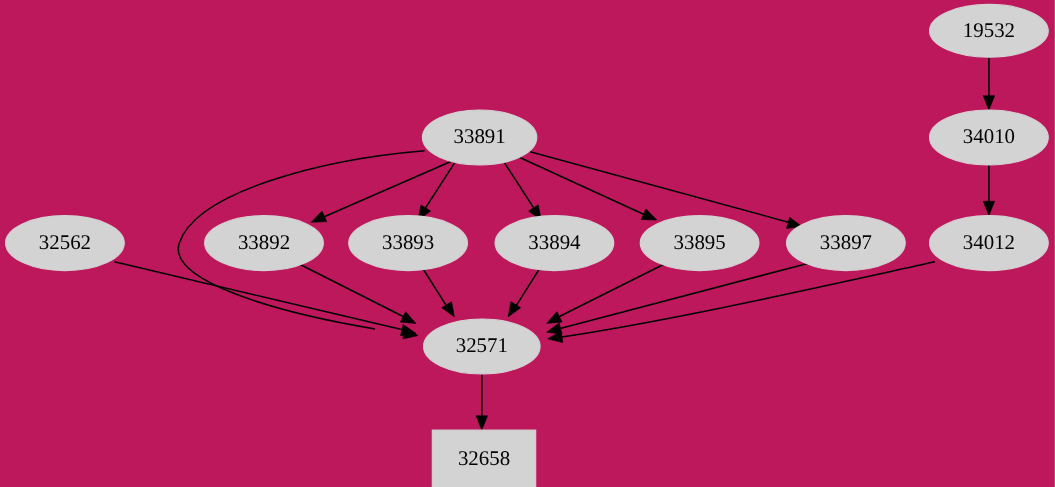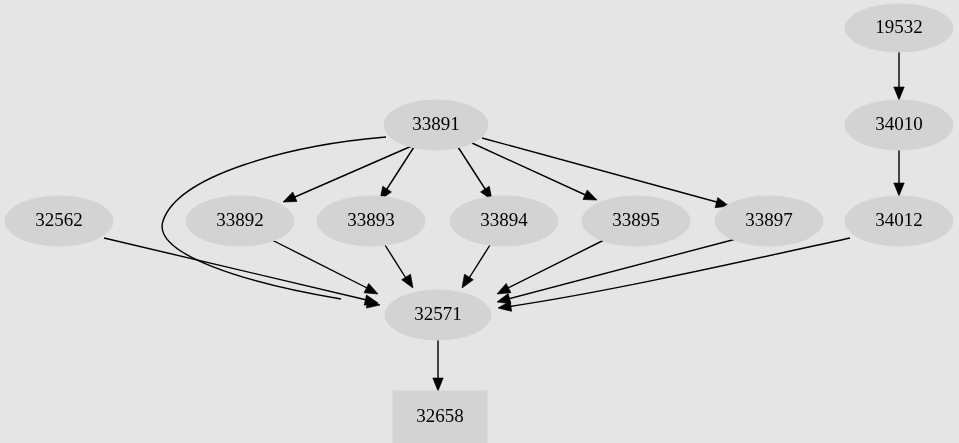--- a/index.html
+++ b/index.html
@@ -4,21 +4,21 @@
 <style>
   html, body {
     margin: 0;
     padding: 0;
     background: #ffffff;
   }
   #graph-canvas {
     position: relative;
     width: 959px;
     height: 443px;
-    background: #e5e5e5;
+    background: #be185d;
     overflow: hidden;
   }
   svg#graph-svg {
     display: block;
     width: 959px;
     height: 443px;
   }
   .node-shape {
     fill: #d3d3d3;
     stroke: #d3d3d3;

